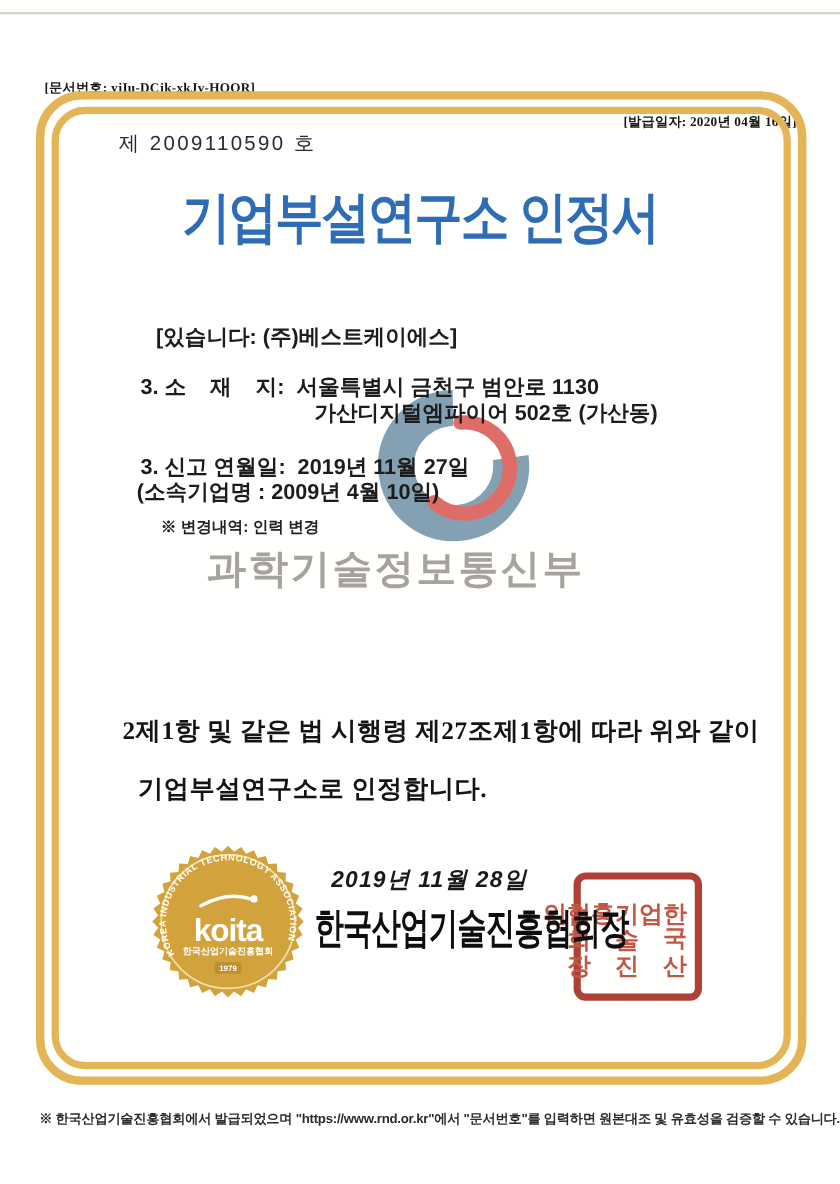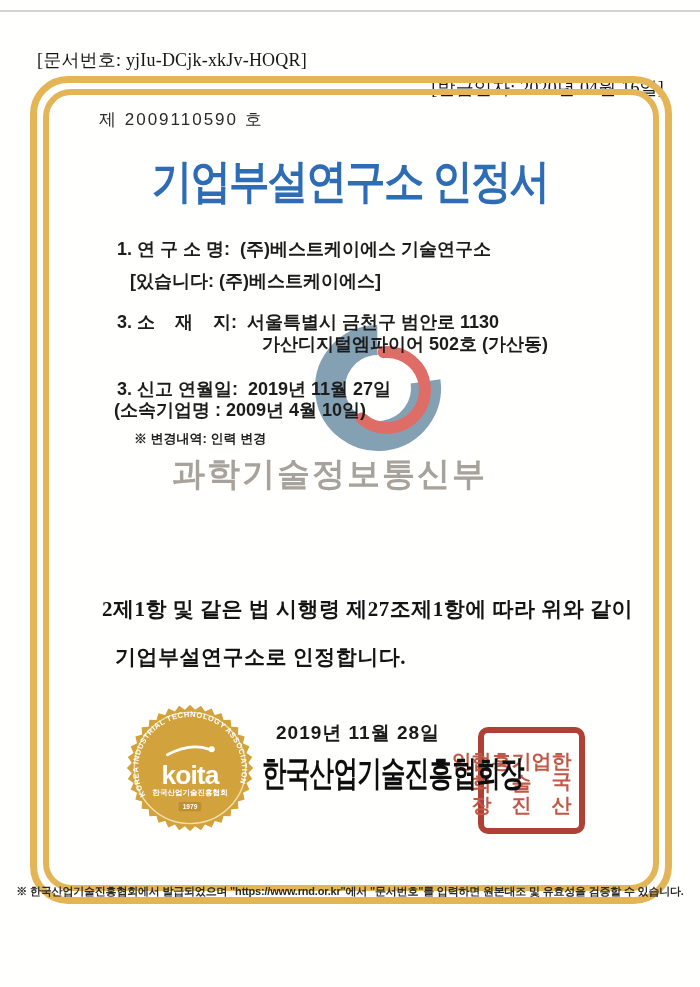--- a/index.html
+++ b/index.html
@@ -2,21 +2,21 @@
 <html style="--border-gold: #E3B557; --title-blue: #2E6DB5; --emblem-blue: #7E9CB1; --emblem-red: #DD6660; --ministry-gray: #A7A29B; --seal-red: #A93226; --seal-red-light: #BF4B39; --badge-gold: #D2A33C;"><head>
 <meta charset="utf-8">
 <style>
   * { margin:0; padding:0; box-sizing:border-box; }
   html,body { background:#ffffff; }
   body { font-family:"Liberation Sans", sans-serif; }
   .page { position:relative; width:700px; height:987px; background:#fffffe; overflow:hidden; }
 
   .topline { position:absolute; top:10px; left:0; width:100%; height:2px; background:#d6d4d1; }
 
-  .hdr { position:absolute; top:48px; font-size:18px; font-weight:normal; color:#161616;
+  .hdr { position:absolute; top:66px; font-size:11px; font-weight:bold; color:#161616;
          font-family:"Liberation Serif", serif; letter-spacing:0.2px; white-space:pre; }
   .hdr.left  { left:37px; }
   .hdr.right { right:36px;margin-top:28px; }
 
   .frame-outer { position:absolute; left:30px; top:76px; width:642px; height:828px;
                  border:7px solid var(--border-gold,#E3B557); border-radius:38px; }
   .frame-inner { position:absolute; inset:6px; border:6px solid var(--border-gold,#E3B557);
                  border-radius:28px; }
 
   .certno { position:absolute; left:99px; top:108px; font-size:17px; color:#2a2a2a;
@@ -42,37 +42,37 @@
               font-size:33px; font-weight:600; color:var(--ministry-gray,#A7A29B);
               letter-spacing:2px; z-index:1; white-space:pre; }
 
   .bodyline { position:absolute; font-family:"Liberation Serif", serif; font-weight:bold;
               font-size:21px; color:#141414; letter-spacing:0.5px; white-space:pre; z-index:2; }
   .b1 { left:105px; top:547px; }
   .b2 { left:102px; top:595px; }
   .b3 { left:115px; top:643px; }
 
   .issue-date { position:absolute; left:276px; top:720px; font-size:19px; font-weight:600;
-                color:#1a1a1a; letter-spacing:1px; white-space:pre; z-index:2; }
+                color:#1a1a1a; letter-spacing:1px; white-space:pre; z-index:2;font-style:italic; }
 
   .issuer { position:absolute; left:262px; top:750px; font-size:35px; font-weight:900;
             color:#0e0e0e; letter-spacing:-1px; transform:scaleX(0.70);
             transform-origin:left center; white-space:pre; z-index:3; }
 
   .badge { position:absolute; left:124px; top:702px; width:132px; height:132px; z-index:2; }
 
   .seal { position:absolute; left:478px; top:727px; width:107px; height:107px;
           border:6px solid var(--seal-red,#A93226); border-radius:10px; z-index:2;
           display:flex; flex-direction:row-reverse; justify-content:space-between;
           padding:4px 7px; opacity:0.93; background:transparent; }
   .seal-col { writing-mode:vertical-rl; text-orientation:upright; font-weight:bold;
               font-size:20px; line-height:1; letter-spacing:2px;
               color:var(--seal-red-light,#BF4B39); }
 
-  .footer { position:absolute; left:0; top:884px; width:700px; text-align:center;
+  .footer { position:absolute; left:0; top:925px; width:700px; text-align:right;
             font-size:11px; font-weight:600; color:#2b2b2b; letter-spacing:-0.2px;
             white-space:pre; }
 </style>
 </head>
 <body>
 
 <div class="page">
 
   <div class="topline"></div>
 
@@ -80,21 +80,20 @@
   <div class="hdr right">[발급일자: 2020년 04월 16일]</div>
 
   <div class="frame-outer">
     <div class="frame-inner"></div>
   </div>
 
   <div class="certno">제 2009110590 호</div>
 
   <div class="title">기업부설연구소 인정서</div>
 
-  <div class="line f1"><span>1. 연 구 소 명:  </span><span>(주)베스트케이에스 기술연구소</span></div>
   <div class="line f1sub">[있습니다: (주)베스트케이에스]</div>
 
   <div class="line f2"><span>3. 소    재    지:  </span><span>서울특별시 금천구 범안로 1130</span></div>
   <div class="line f2b">가산디지털엠파이어 502호 (가산동)</div>
 
   <div class="line f3"><span>3. 신고 연월일:  </span><span>2019년 11월 27일</span></div>
   <div class="line f3sub">(소속기업명 : 2009년 4월 10일)</div>
   <div class="line f3note">※ 변경내역: 인력 변경</div>
 
   <svg class="emblem" viewBox="0 0 140 140" aria-hidden="true">

